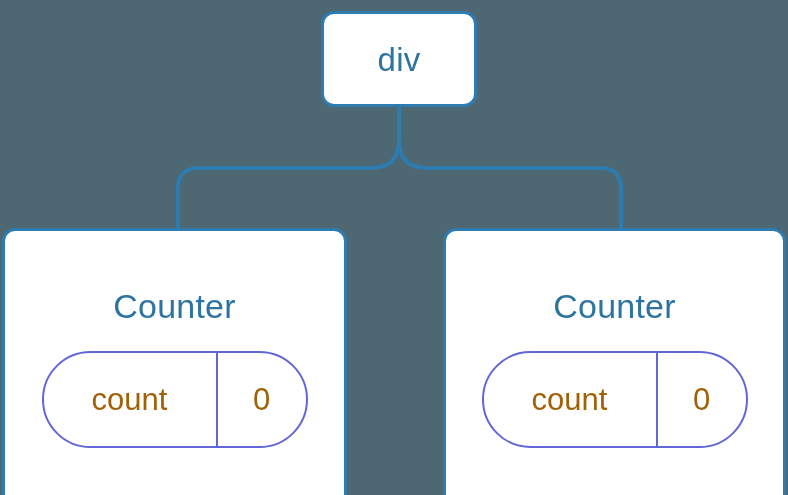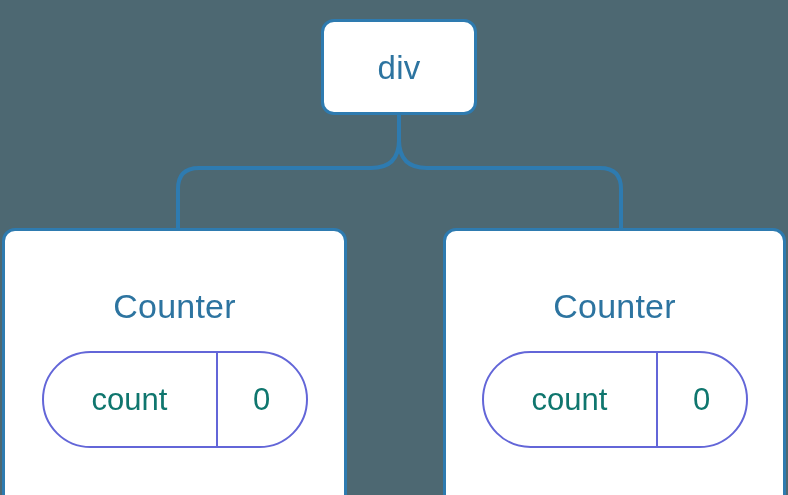--- a/index.html
+++ b/index.html
@@ -43,21 +43,21 @@
     border-radius: 13px;
     z-index: 2;
     display: flex;
     flex-direction: column;
     align-items: center;
   }
 
   
   #node-div {
     left: 321px;
-    top: 19px;
+    top: 11px;
     width: 156px;
     height: 96px;
     justify-content: center;
   }
 
   .node-title {
     color: #2d74a0;
     font-weight: 400;
     letter-spacing: 0.2px;
     line-height: 1;
@@ -104,21 +104,21 @@
     overflow: hidden;
   }
 
   #pill-left  { width: 266px; }
   #pill-right { width: 266px; }
 
   .pill-cell {
     display: flex;
     align-items: center;
     justify-content: center;
-    color: #0f766e;
+    color: #a16207;
     font-size: 31px;
     font-weight: 400;
     line-height: 1;
     white-space: nowrap;
   }
 
   .pill-key {
     flex: 0 0 174px;
     border-right: 2px solid #6366d8;
   }

